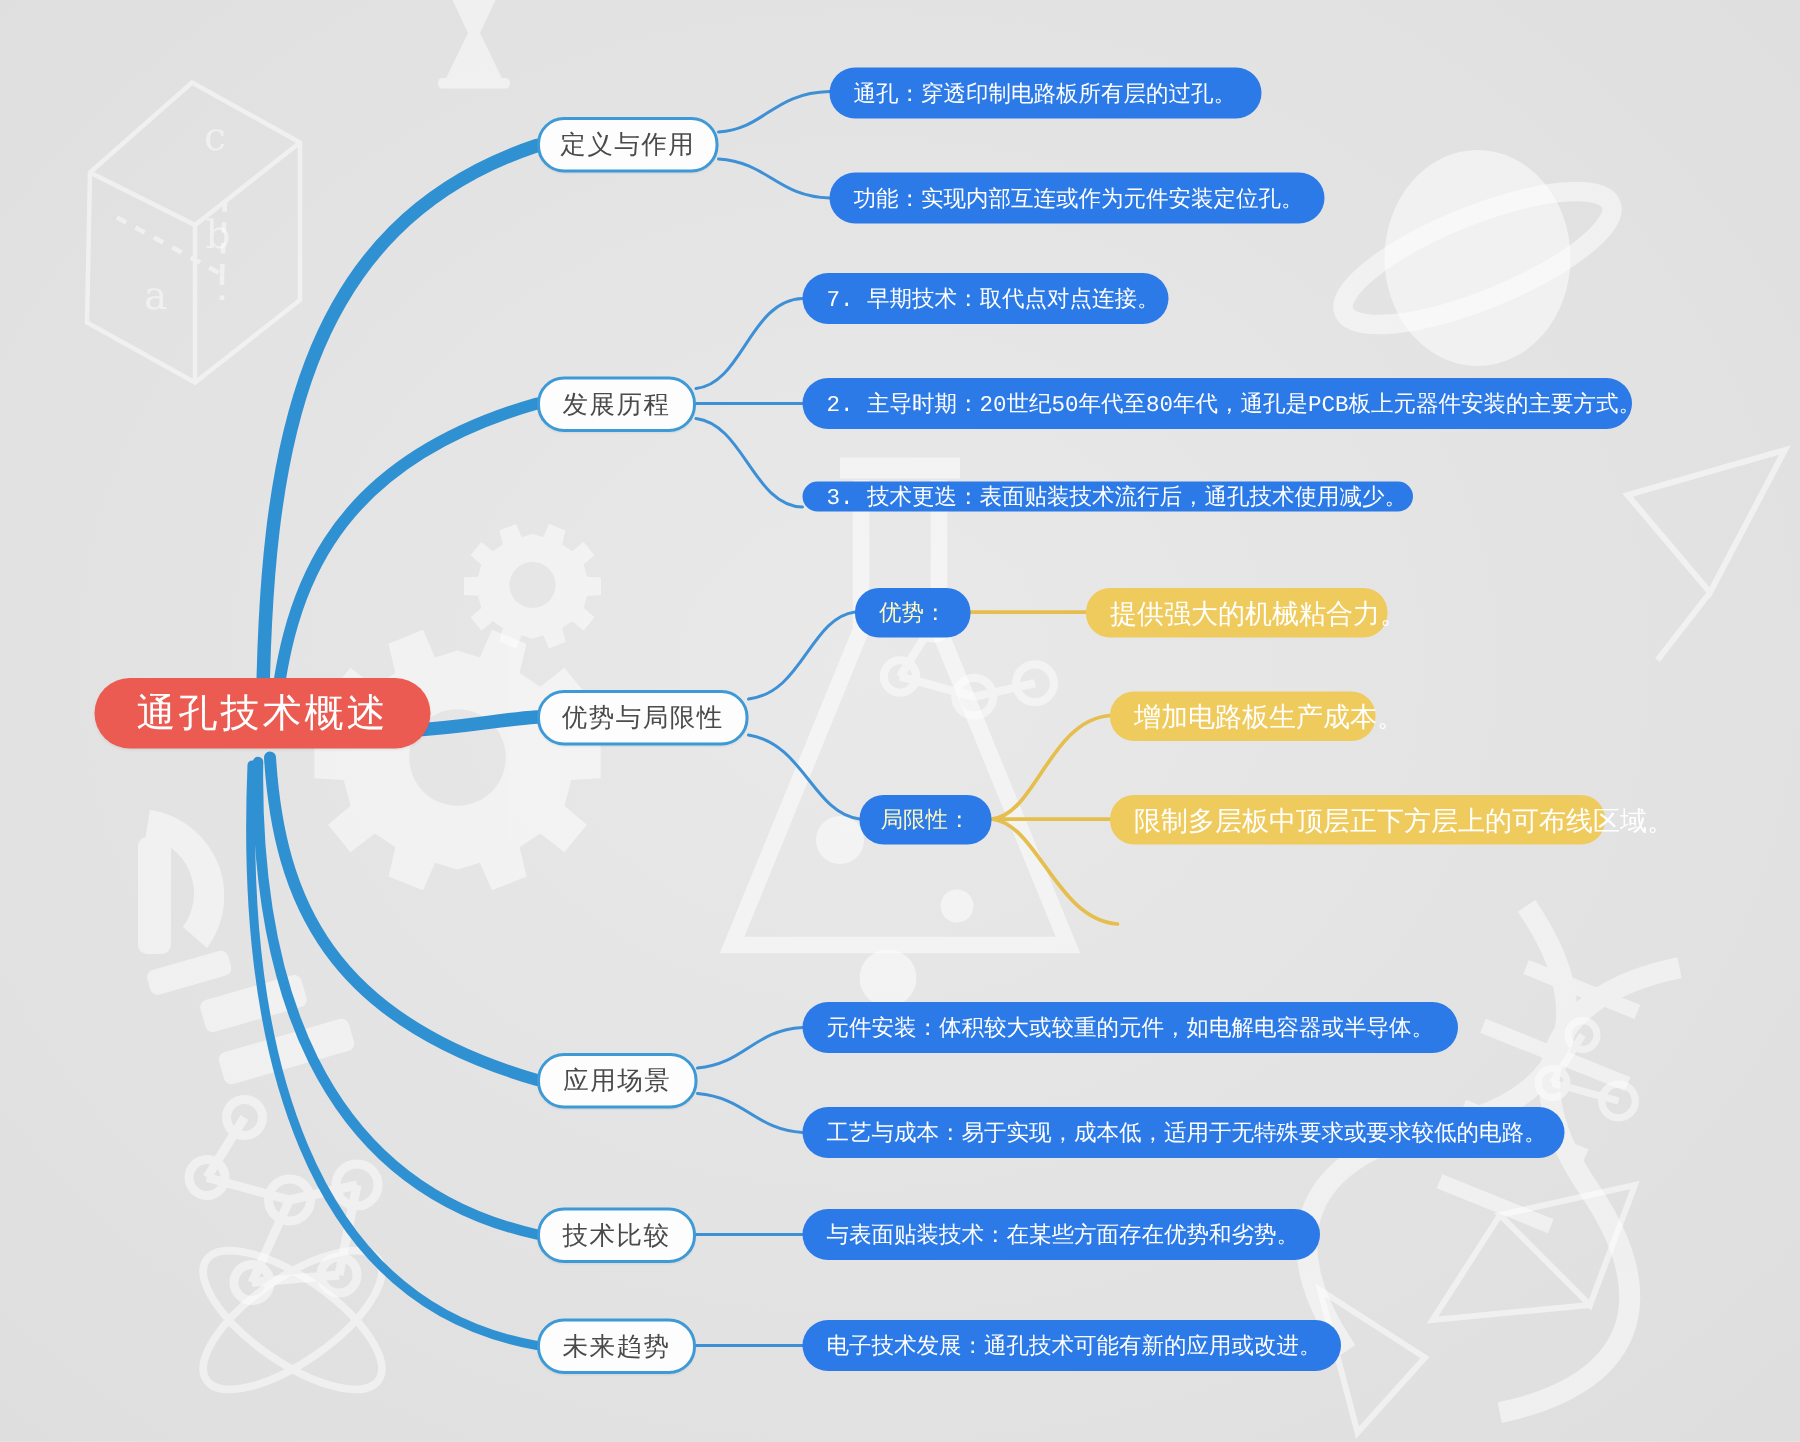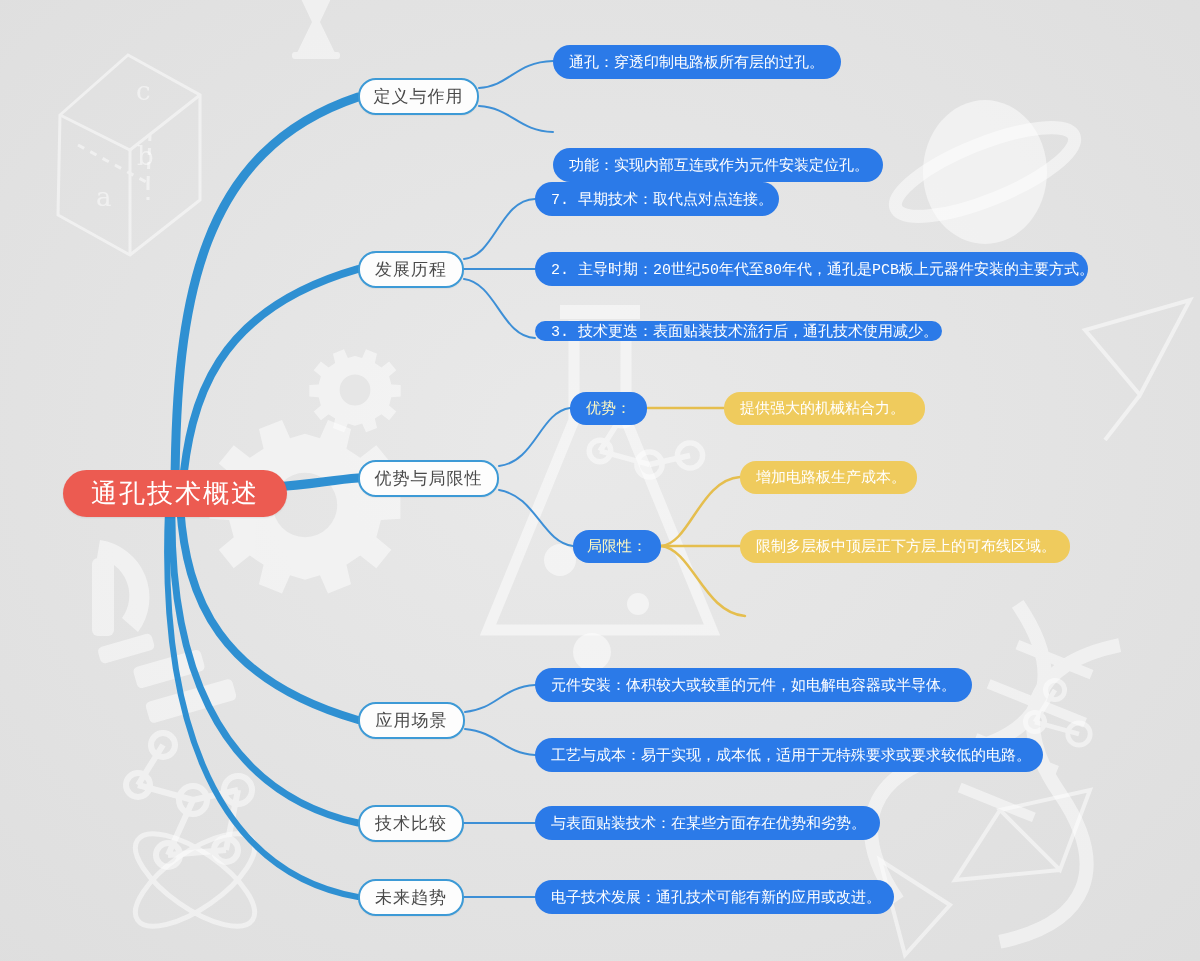--- a/index.html
+++ b/index.html
@@ -74,21 +74,21 @@
     color: #fef9c3;
     font-size: 15px;
     padding: 0 14px;
     justify-content: center;
   }
   
   .leaf-yellow {
     background: #efcb5d;
     border-radius: 16px;
     color: #ffffff;
-    font-size: 15px;
+    font-size: 18px;
     padding: 0 16px;
     justify-content: flex-start;
   }
   .wm { fill: #ffffff; opacity: 0.50; }
   .wm-s { stroke: #ffffff; opacity: 0.50; fill: none; }
 </style>
 </head>
 <body>
 
 <div id="stage">
@@ -217,31 +217,31 @@
     </g>
 
     <g fill="none" stroke="#e5be4e" stroke-width="2.5" stroke-linecap="round">
       <path d="M647 408 L724 408"></path>
       <path d="M661 546 C 690 544, 700 480, 740 477"></path>
       <path d="M661 546 L740 546"></path>
       <path d="M661 546 C 692 549, 704 613, 745 616"></path>
     </g>
   </svg>
 
-  <div class="node root" style="left:63px; top:470px; width:224px; height:47px;text-align:right;">
+  <div class="node root" style="left:63px; top:452px; width:224px; height:47px;text-align:right;">
     <span>通孔技术概述</span>
   </div>
 
   <div class="node branch" style="left:358px; top:78px; width:121px; height:37px;">
     <span>定义与作用</span>
   </div>
   <div class="node leaf-blue" style="left:553px; top:45px; width:288px; height:34px;">
     <span>通孔：穿透印制电路板所有层的过孔。</span>
   </div>
-  <div class="node leaf-blue" style="left:553px; top:115px; width:330px; height:34px;margin-top:33px;">
+  <div class="node leaf-blue" style="left:553px; top:115px; width:330px; height:34px;">
     <span>功能：实现内部互连或作为元件安装定位孔。</span>
   </div>
 
   <div class="node branch" style="left:358px; top:251px; width:106px; height:37px;">
     <span>发展历程</span>
   </div>
   <div class="node leaf-blue" style="left:535px; top:182px; width:244px; height:34px;">
     <span>7. 早期技术：取代点对点连接。</span>
   </div>
   <div class="node leaf-blue" style="left:535px; top:252px; width:553px; height:34px;">

